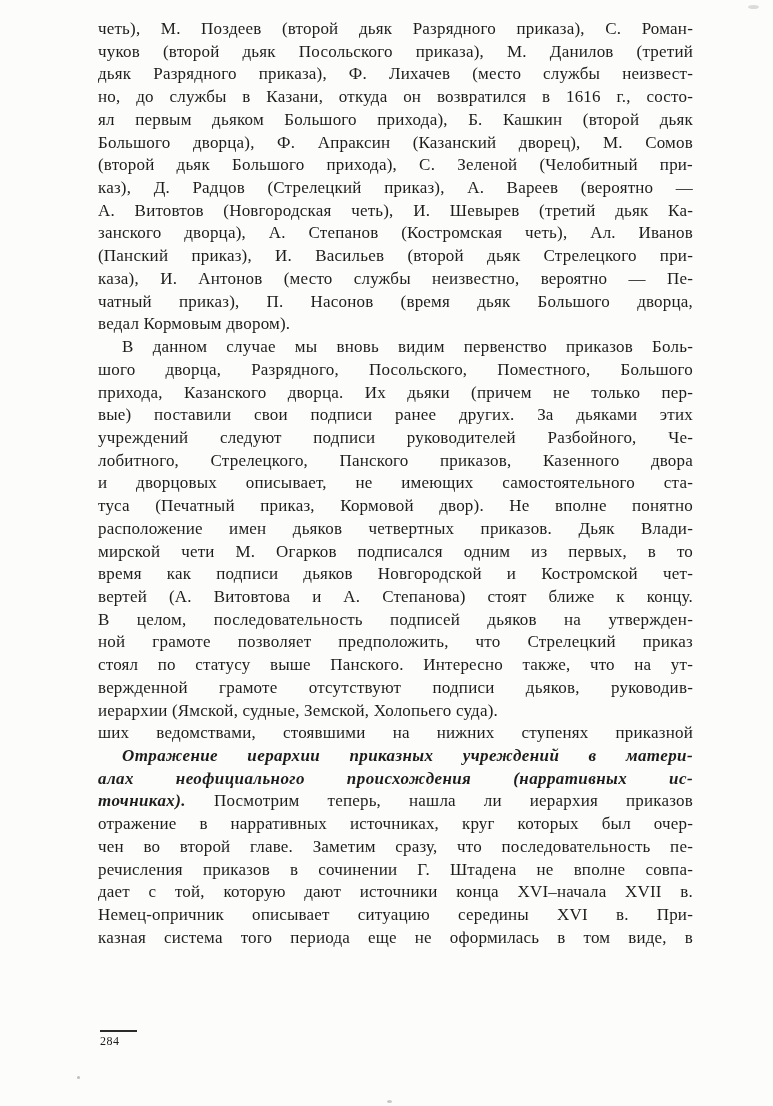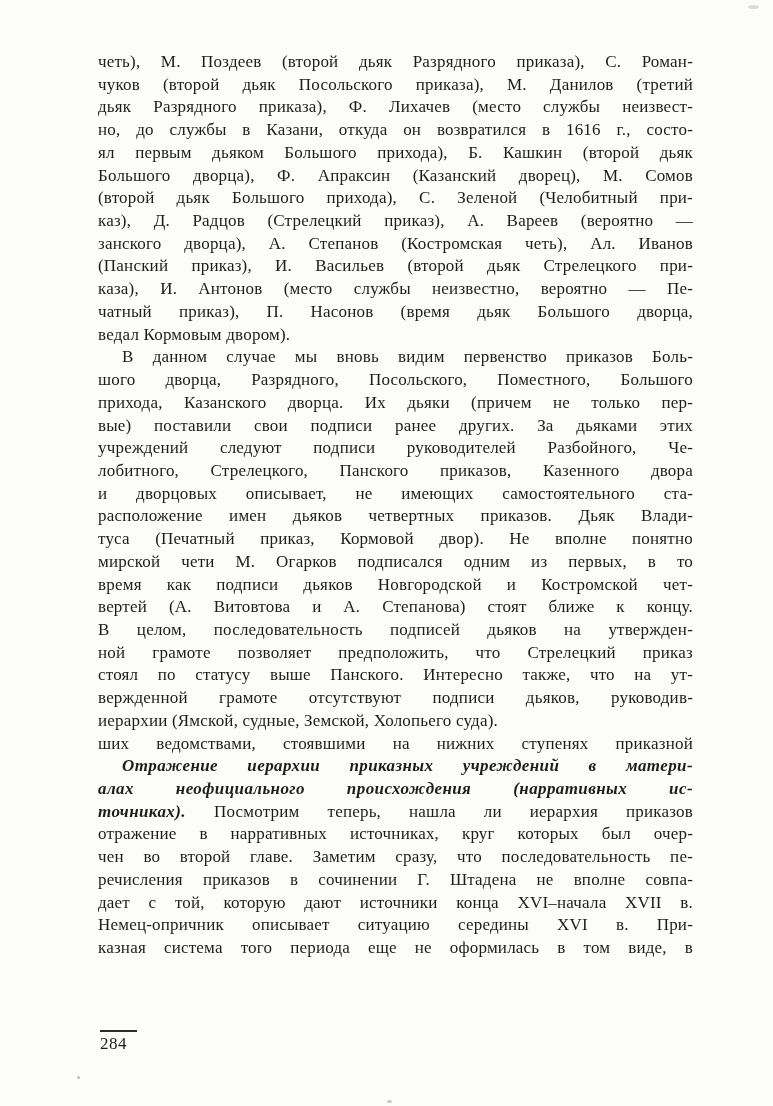--- a/index.html
+++ b/index.html
@@ -12,21 +12,21 @@
     width: 773px;
     height: 1106px;
     background: #fcfcfa;
     overflow: hidden;
     font-family: "Liberation Serif", "DejaVu Serif", serif;
     color: #1d1d1d;
   }
   .text-block {
     position: absolute;
     left: 98px;
-    top: 51px;
+    top: 18px;
     width: 595px;
   }
   .line {
     font-size: 17px;
     line-height: 22.72px;
     height: 22.72px;
     overflow: hidden;
     text-align: justify;
     text-align-last: justify;
     letter-spacing: 0.2px;
@@ -48,21 +48,21 @@
     left: 100px;
     top: 1030px;
   }
   .pagenum-rule {
     width: 37px;
     height: 2px;
     background: #2b2b2b;
     margin-bottom: 2px;
   }
   .pagenum-text {
-    font-size: 17px;
+    font-size: 12px;
     letter-spacing: 0.5px;
     color: #1d1d1d;
   }
   .artifact {
     position: absolute;
     border-radius: 50%;
   }
   .artifact.a1 { left: 748px; top: 5px; width: 11px; height: 4px; background: #c9c9c6; opacity: .65; }
   .artifact.a2 { left: 77px; top: 1076px; width: 3px; height: 3px; background: #8a8a88; opacity: .55; }
   .artifact.a3 { left: 387px; top: 1100px; width: 5px; height: 3px; background: #9a9a98; opacity: .55; }
@@ -74,36 +74,37 @@
   <div class="text-block">
       <div class="paragraph">
         <div class="line"><span class="reg">четь), М. Поздеев (второй дьяк Разрядного приказа), С. Роман-</span></div>
         <div class="line"><span class="reg">чуков (второй дьяк Посольского приказа), М. Данилов (третий</span></div>
         <div class="line"><span class="reg">дьяк Разрядного приказа), Ф. Лихачев (место службы неизвест-</span></div>
         <div class="line"><span class="reg">но, до службы в Казани, откуда он возвратился в 1616 г., состо-</span></div>
         <div class="line"><span class="reg">ял первым дьяком Большого прихода), Б. Кашкин (второй дьяк</span></div>
         <div class="line"><span class="reg">Большого дворца), Ф. Апраксин (Казанский дворец), М. Сомов</span></div>
         <div class="line"><span class="reg">(второй дьяк Большого прихода), С. Зеленой (Челобитный при-</span></div>
         <div class="line"><span class="reg">каз), Д. Радцов (Стрелецкий приказ), А. Вареев (вероятно —</span></div>
+        <div class="line"><span class="reg">А. Витовтов (Новгородская четь), И. Шевырев (третий дьяк Ка-</span></div>
         <div class="line"><span class="reg">занского дворца), А. Степанов (Костромская четь), Ал. Иванов</span></div>
         <div class="line"><span class="reg">(Панский приказ), И. Васильев (второй дьяк Стрелецкого при-</span></div>
         <div class="line"><span class="reg">каза), И. Антонов (место службы неизвестно, вероятно — Пе-</span></div>
         <div class="line"><span class="reg">чатный приказ), П. Насонов (время дьяк Большого дворца,</span></div>
         <div class="line last"><span class="reg">ведал Кормовым двором).</span></div>
       </div>
       <div class="paragraph">
         <div class="line indent"><span class="reg">В данном случае мы вновь видим первенство приказов Боль-</span></div>
         <div class="line"><span class="reg">шого дворца, Разрядного, Посольского, Поместного, Большого</span></div>
         <div class="line"><span class="reg">прихода, Казанского дворца. Их дьяки (причем не только пер-</span></div>
         <div class="line"><span class="reg">вые) поставили свои подписи ранее других. За дьяками этих</span></div>
         <div class="line"><span class="reg">учреждений следуют подписи руководителей Разбойного, Че-</span></div>
         <div class="line"><span class="reg">лобитного, Стрелецкого, Панского приказов, Казенного двора</span></div>
         <div class="line"><span class="reg">и дворцовых описывает, не имеющих самостоятельного ста-</span></div>
+        <div class="line"><span class="reg">туса (Печатный приказ, Кормовой двор). Не вполне понятно</span></div>
         <div class="line"><span class="reg">расположение имен дьяков четвертных приказов. Дьяк Влади-</span></div>
-        <div class="line"><span class="reg">туса (Печатный приказ, Кормовой двор). Не вполне понятно</span></div>
         <div class="line"><span class="reg">мирской чети М. Огарков подписался одним из первых, в то</span></div>
         <div class="line"><span class="reg">время как подписи дьяков Новгородской и Костромской чет-</span></div>
         <div class="line"><span class="reg">вертей (А. Витовтова и А. Степанова) стоят ближе к концу.</span></div>
         <div class="line"><span class="reg">В целом, последовательность подписей дьяков на утвержден-</span></div>
         <div class="line"><span class="reg">ной грамоте позволяет предположить, что Стрелецкий приказ</span></div>
         <div class="line"><span class="reg">стоял по статусу выше Панского. Интересно также, что на ут-</span></div>
         <div class="line"><span class="reg">вержденной грамоте отсутствуют подписи дьяков, руководив-</span></div>
         <div class="line last"><span class="reg">иерархии (Ямской, судные, Земской, Холопьего суда).</span></div>
         <div class="line"><span class="reg">ших ведомствами, стоявшими на нижних ступенях приказной</span></div>
       </div>

